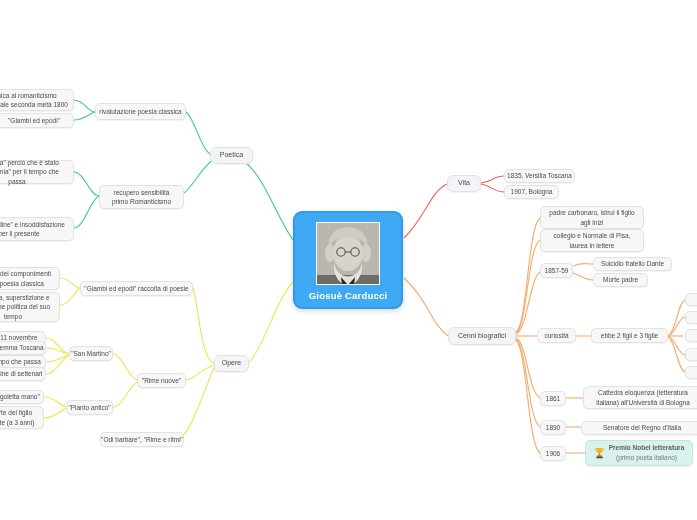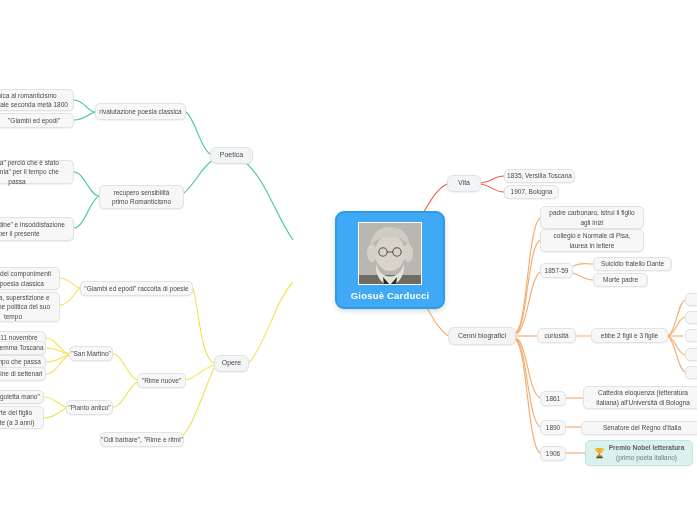--- a/index.html
+++ b/index.html
@@ -46,21 +46,20 @@
     background:#3fa9f5;
     border:2px solid #2f9ae8;
     border-radius:9px;
     box-shadow:0 2px 5px rgba(0,0,0,0.16);
     display:flex;
     flex-direction:column;
     align-items:center;
     justify-content:space-between;
     padding:9px 8px 6px 8px;
     box-sizing:border-box;
-    margin-left:42px;
   }
   .central .portrait{
     width:62px;height:80px;
     border:1px solid #ffffff;
     background:#9a9a96;
     position:relative;
     overflow:hidden;
   }
   .central .title{
     margin-top:5px;

